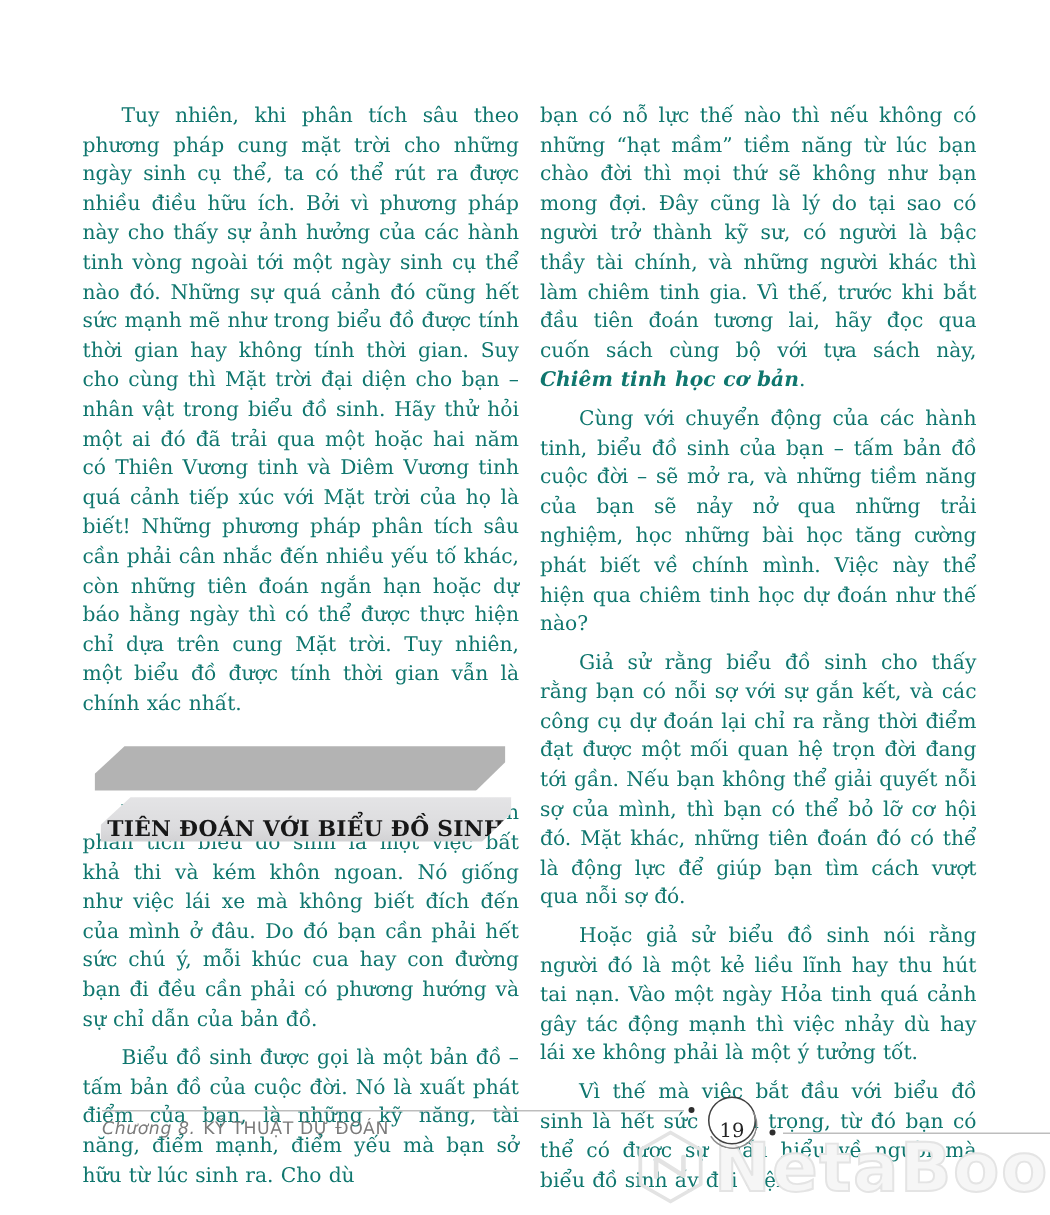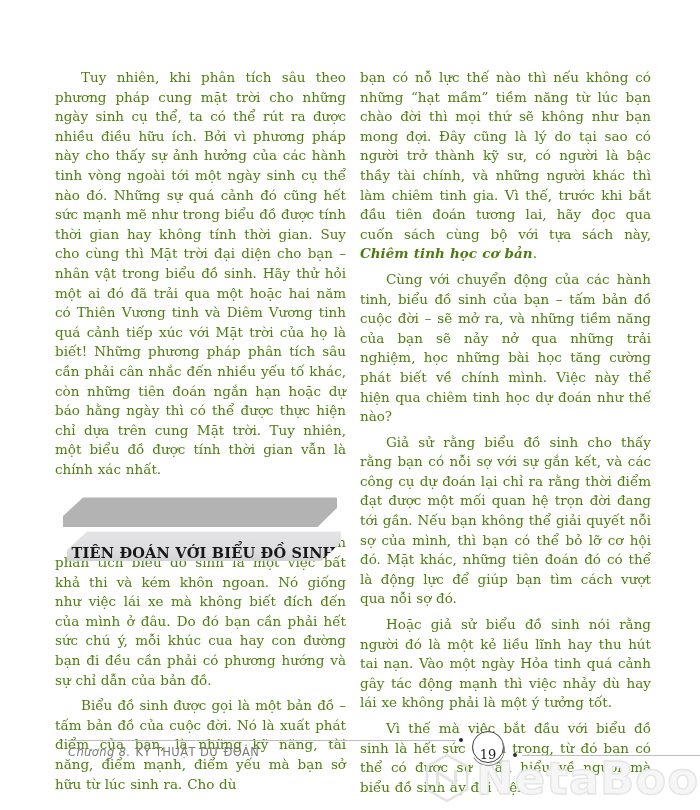--- a/index.html
+++ b/index.html
@@ -11,21 +11,21 @@
   .page{position:relative;width:700px;height:810px;background:#fff;}
   .columns{
     display:flex;gap:14px;
     padding:62px 50px 0 55px;
     box-sizing:border-box;
   }
   .col{width:291px;flex:0 0 291px;}
   .para{
     font-size:13.5px;line-height:19.6px;
     text-align:justify;text-justify:inter-word;
-    margin:6px 0;color:#4d7c0f;
+    margin:6px 0;color:#0f766e;
     word-spacing:0.5px;
   }
   .indent{text-indent:26px;}
   .book-title{font-weight:bold;font-style:italic;}
 
   
   .banner-wrap{position:relative;margin:14px 0 10px 12px;width:274px;height:30px;}
   .banner-shadow{
     position:absolute;left:-4px;top:4px;width:274px;height:30px;
     background:#b3b3b3;

